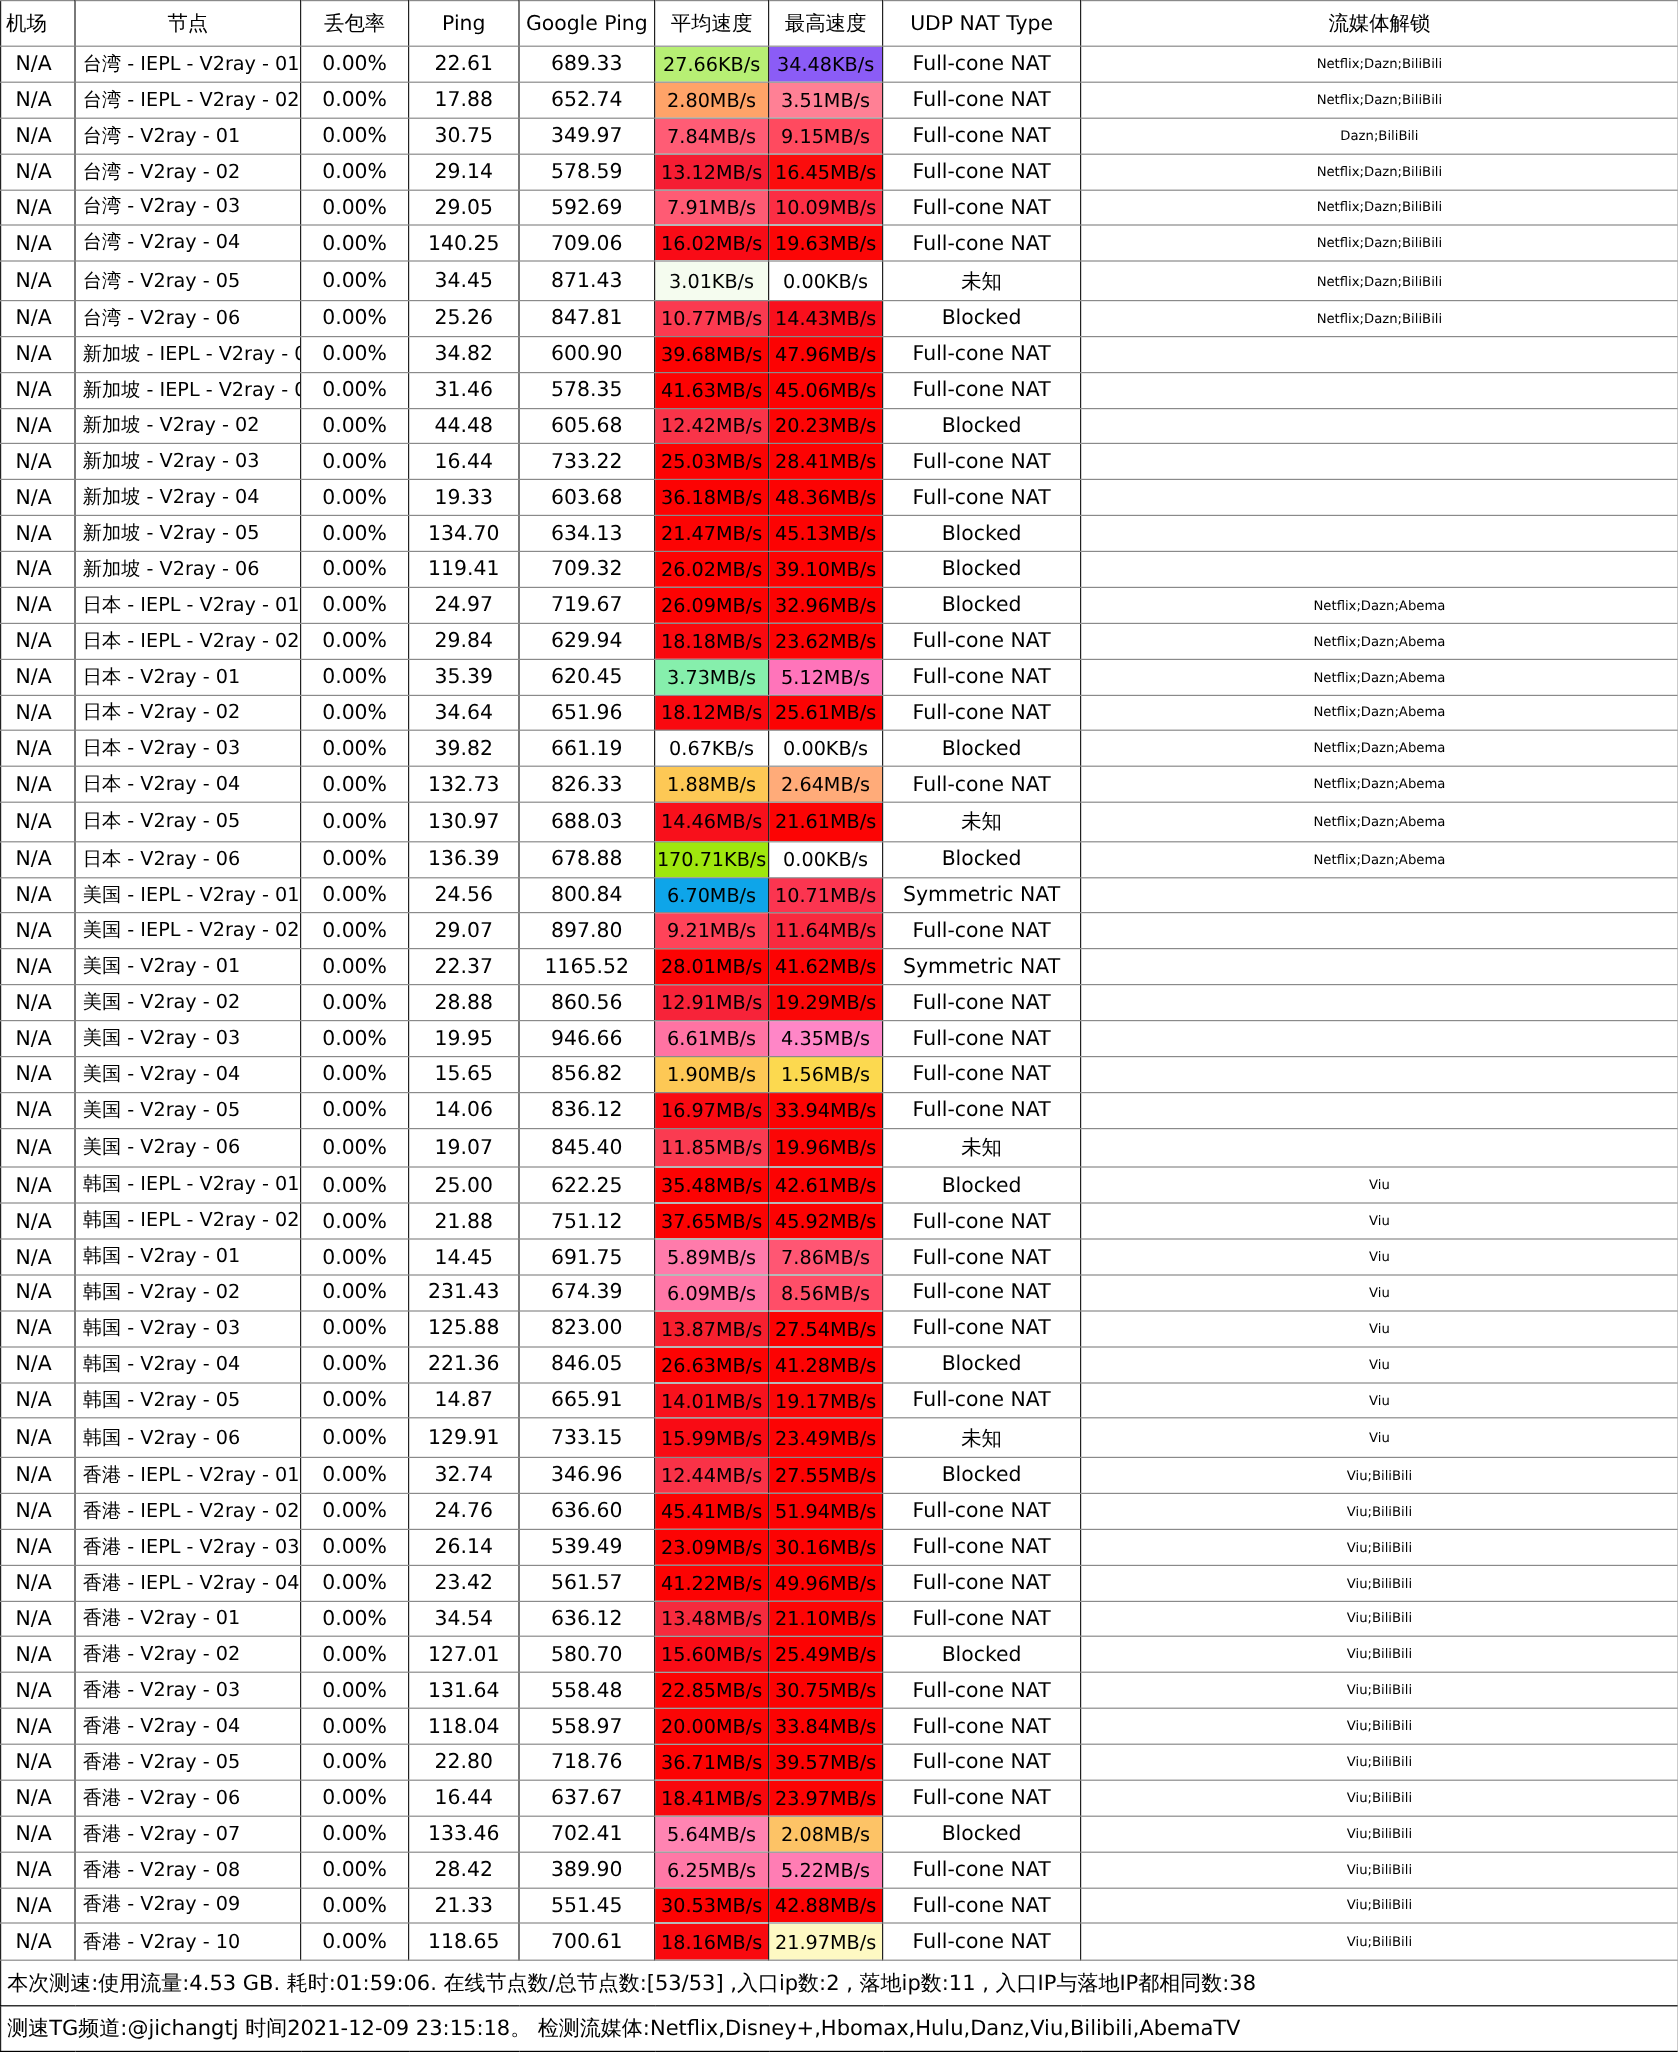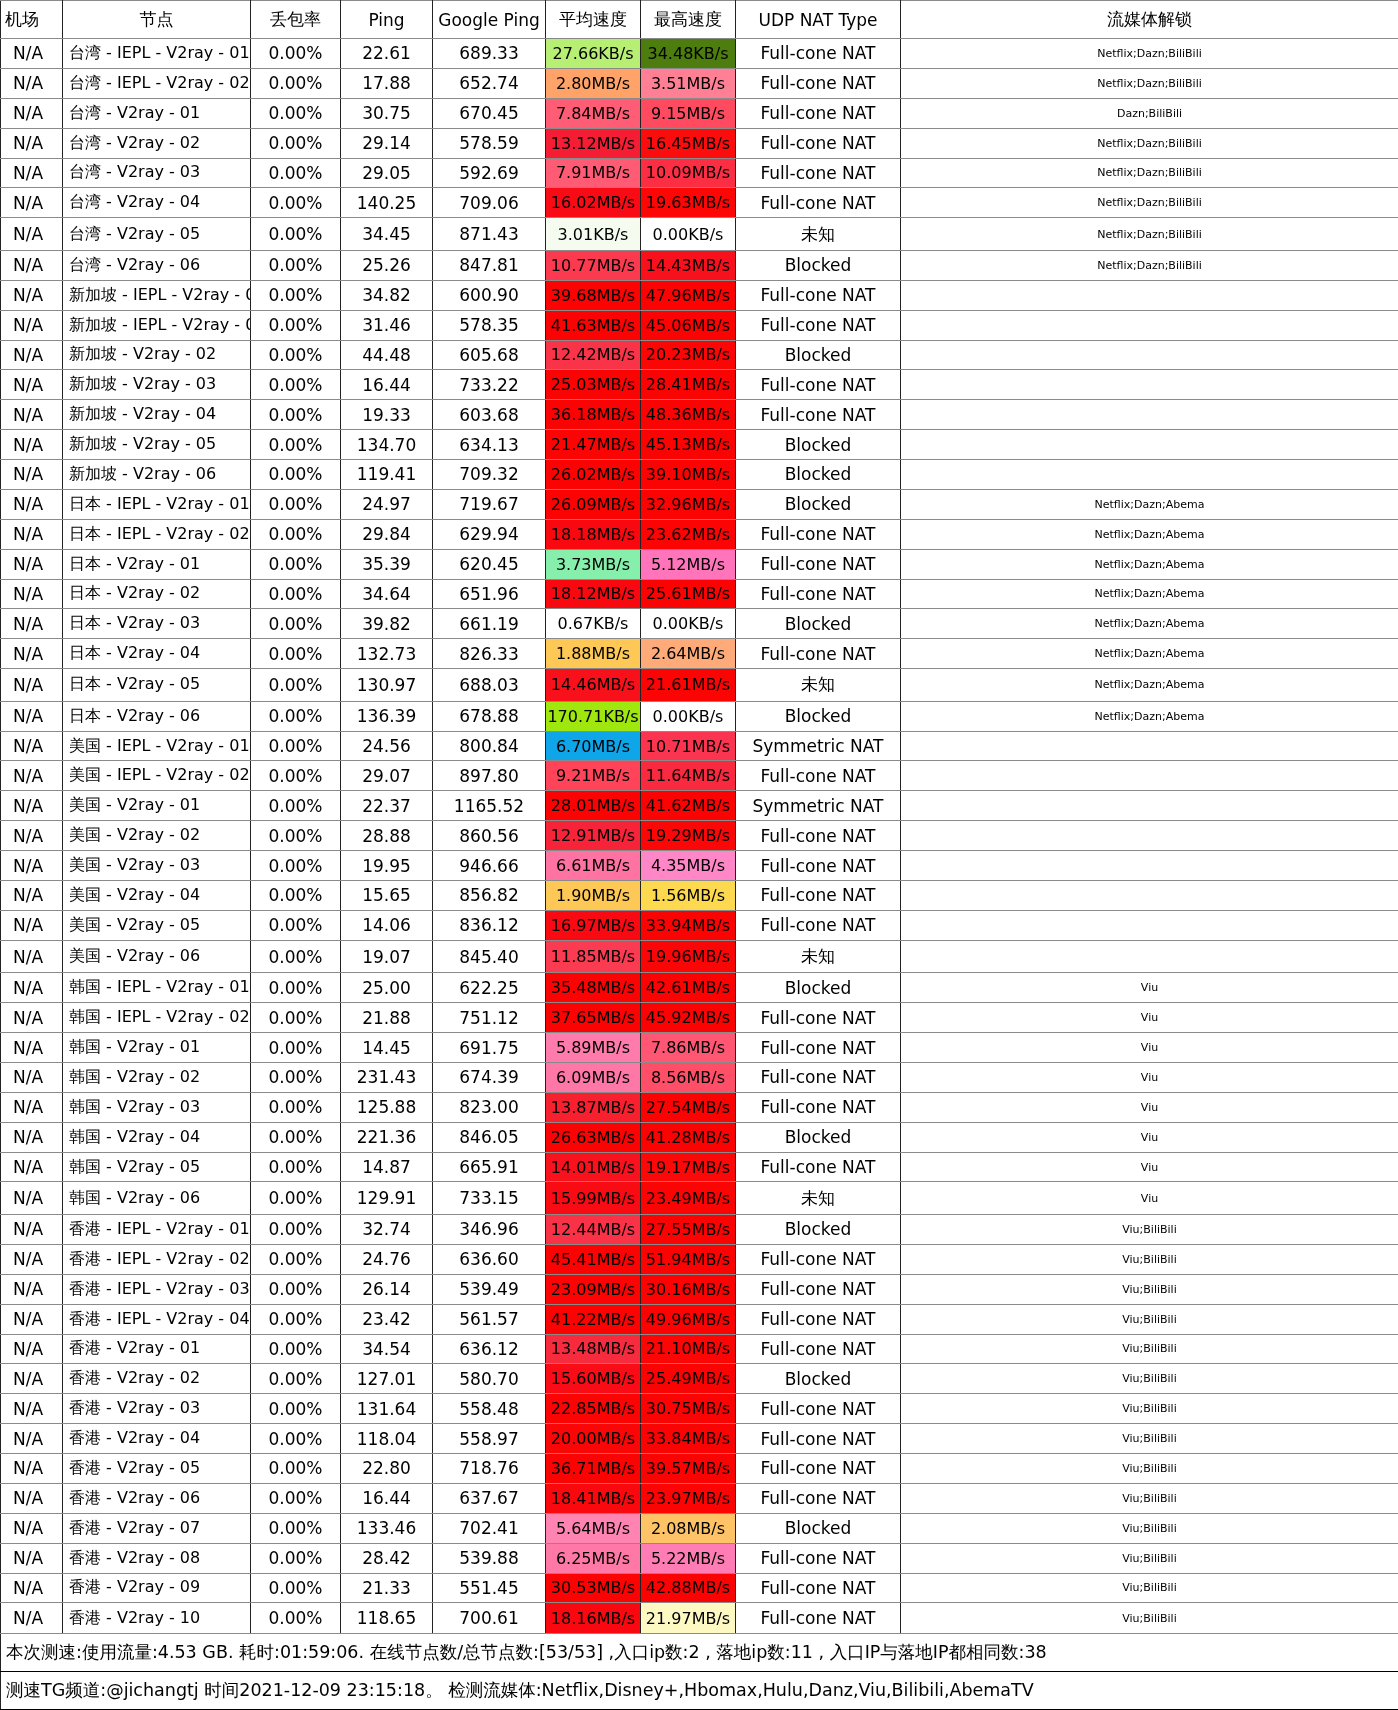--- a/index.html
+++ b/index.html
@@ -48,41 +48,41 @@
       </tr>
   </tbody>
   <tbody id="rows">
       <tr>
         <td class="col-airport">N/A</td>
         <td class="col-node">台湾 - IEPL - V2ray - 01</td>
         <td class="col-loss">0.00%</td>
         <td class="col-ping">22.61</td>
         <td class="col-gping">689.33</td>
         <td class="col-avg" style="background: rgb(183, 239, 116);">27.66KB/s</td>
-        <td class="col-max" style="background: #4d7c0f;">34.48KB/s</td>
+        <td class="col-max" style="background: #8b5cf6;">34.48KB/s</td>
         <td class="col-nat">Full-cone NAT</td>
         <td class="col-media">Netflix;Dazn;BiliBili</td>
       </tr>
       <tr>
         <td class="col-airport">N/A</td>
         <td class="col-node">台湾 - IEPL - V2ray - 02</td>
         <td class="col-loss">0.00%</td>
         <td class="col-ping">17.88</td>
         <td class="col-gping">652.74</td>
         <td class="col-avg" style="background: rgb(255, 163, 104);">2.80MB/s</td>
         <td class="col-max" style="background: rgb(255, 128, 149);">3.51MB/s</td>
         <td class="col-nat">Full-cone NAT</td>
         <td class="col-media">Netflix;Dazn;BiliBili</td>
       </tr>
       <tr>
         <td class="col-airport">N/A</td>
         <td class="col-node">台湾 - V2ray - 01</td>
         <td class="col-loss">0.00%</td>
         <td class="col-ping">30.75</td>
-        <td class="col-gping">670.45</td>
+        <td class="col-gping">349.97</td>
         <td class="col-avg" style="background: rgb(255, 92, 117);">7.84MB/s</td>
         <td class="col-max" style="background: rgb(255, 74, 95);">9.15MB/s</td>
         <td class="col-nat">Full-cone NAT</td>
         <td class="col-media">Dazn;BiliBili</td>
       </tr>
       <tr>
         <td class="col-airport">N/A</td>
         <td class="col-node">台湾 - V2ray - 02</td>
         <td class="col-loss">0.00%</td>
         <td class="col-ping">29.14</td>
@@ -596,21 +596,21 @@
         <td class="col-avg" style="background: rgb(255, 132, 178);">5.64MB/s</td>
         <td class="col-max" style="background: rgb(253, 195, 102); text-align: center;">2.08MB/s</td>
         <td class="col-nat">Blocked</td>
         <td class="col-media">Viu;BiliBili</td>
       </tr>
       <tr>
         <td class="col-airport">N/A</td>
         <td class="col-node">香港 - V2ray - 08</td>
         <td class="col-loss">0.00%</td>
         <td class="col-ping">28.42</td>
-        <td class="col-gping">539.88</td>
+        <td class="col-gping">389.90</td>
         <td class="col-avg" style="background: rgb(255, 120, 166);">6.25MB/s</td>
         <td class="col-max" style="background: rgb(255, 125, 180);">5.22MB/s</td>
         <td class="col-nat">Full-cone NAT</td>
         <td class="col-media">Viu;BiliBili</td>
       </tr>
       <tr>
         <td class="col-airport">N/A</td>
         <td class="col-node">香港 - V2ray - 09</td>
         <td class="col-loss">0.00%</td>
         <td class="col-ping">21.33</td>

